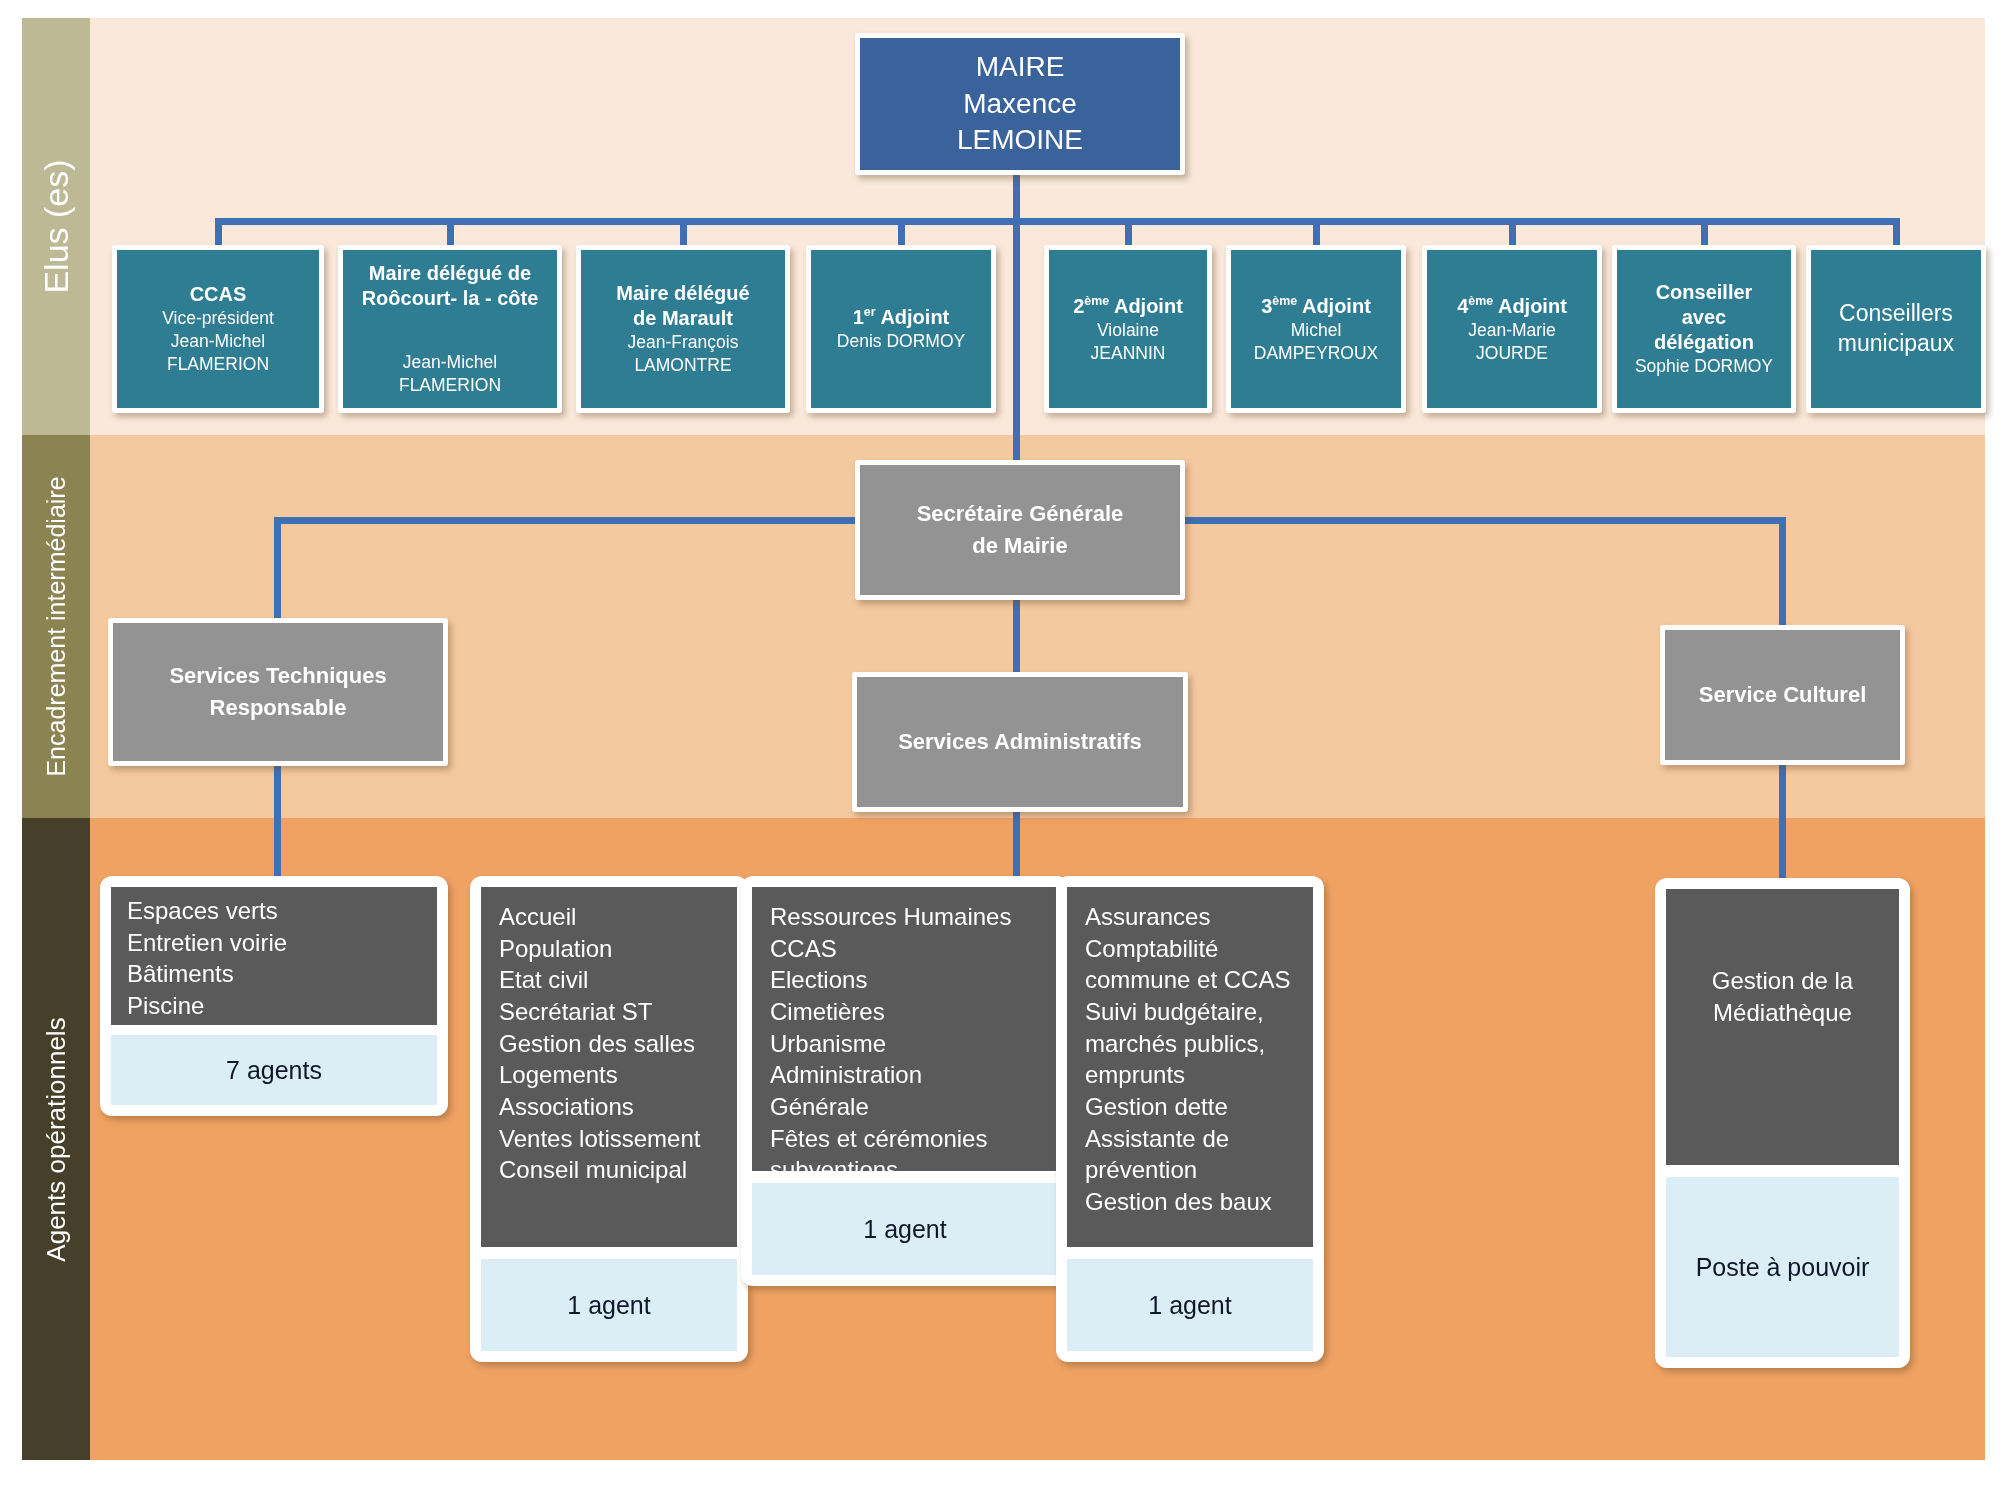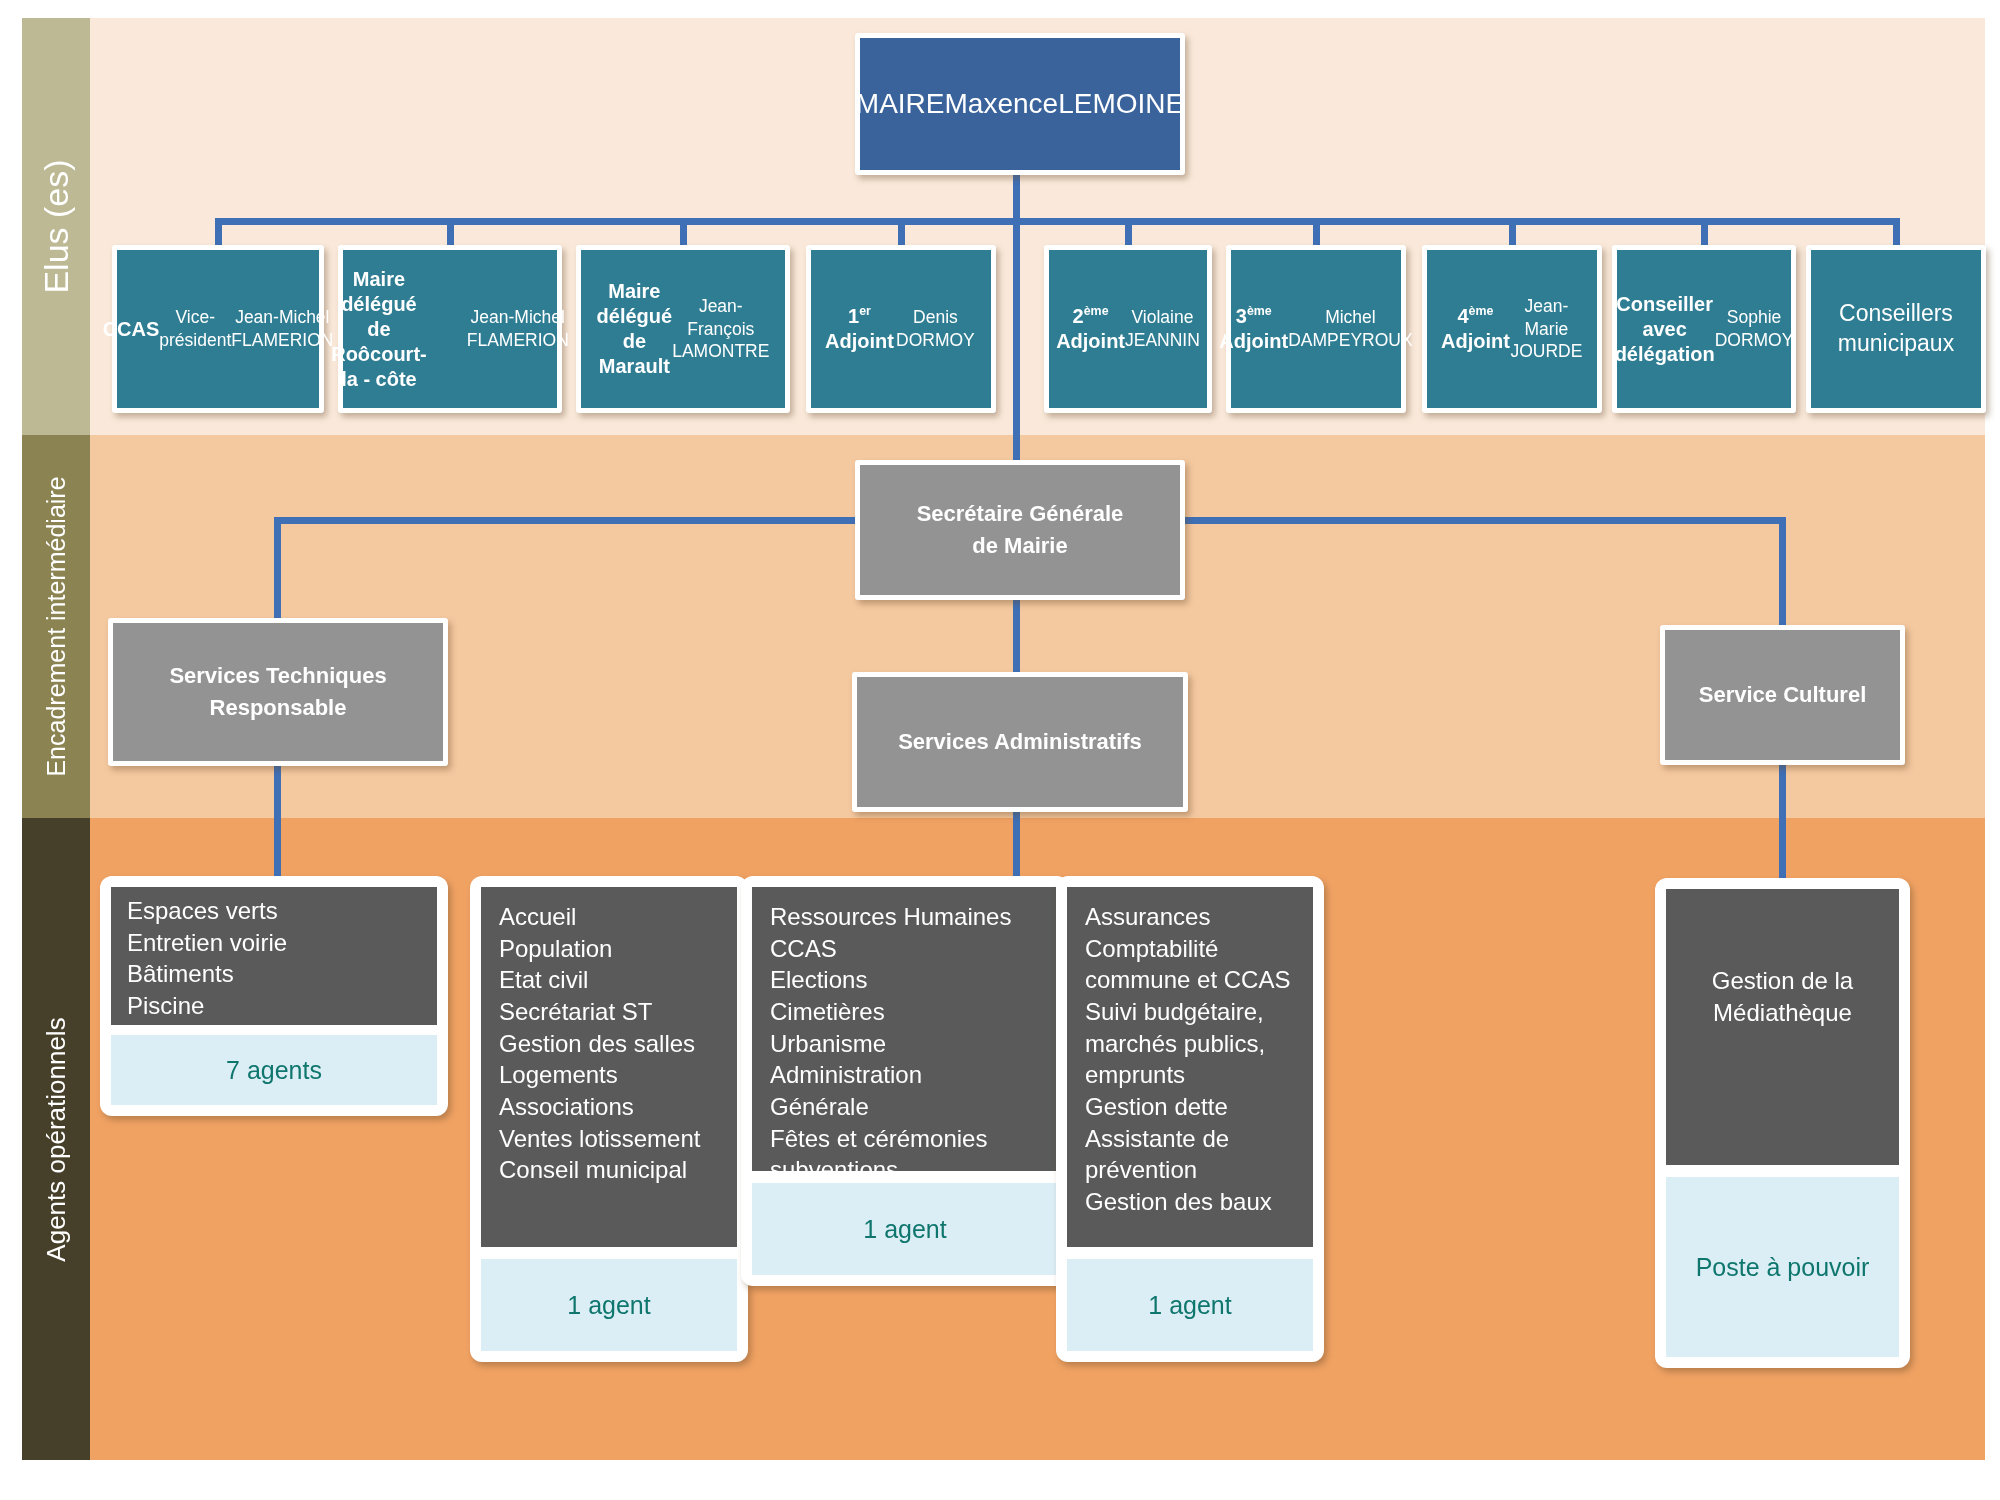--- a/index.html
+++ b/index.html
@@ -31,21 +31,21 @@
   .v-c3     { left:1013px; top:810px; width:7px; height:72px;  }
   .h-left   { left:276px;  top:517px; width:580px; height:7px; }
   .v-left   { left:274px;  top:517px; width:7px;  height:372px; }
   .h-right  { left:1185px; top:517px; width:600px; height:7px; }
   .v-right  { left:1779px; top:517px; width:7px;  height:378px; }
   
   .bx {
     position:absolute; z-index:2; box-sizing:border-box;
     border:5px solid #ffffff; border-radius:3px;
     box-shadow:3px 4px 6px rgba(100,70,40,.38);
-    color:#ffffff; display:flex; flex-direction:row;
+    color:#ffffff; display:flex; flex-direction:column;
     align-items:center; justify-content:center; text-align:center;
   }
   
   .maire { left:855px; top:33px; width:330px; height:142px; background:#3A639B;
            font-size:28px; line-height:1.32; }
   
   .ebox  { top:245px; height:168px; background:#2E7D93; padding:4px 14px; }
   .e1 { left:112px;  width:212px; }
   .e2 { left:338px;  width:224px;gap:40px; }
   .e3 { left:576px;  width:214px; padding:4px 30px; }
@@ -68,21 +68,21 @@
   .opcard {
     position:absolute; z-index:2; box-sizing:border-box; background:#ffffff;
     border-radius:12px; padding:11px; box-shadow:3px 4px 6px rgba(100,70,40,.38);
     display:flex; flex-direction:column;
   }
   .oplist {
     box-sizing:border-box; background:#5A5A5A; color:#ffffff;
     font-size:24px; line-height:1.32; text-align:left;
   }
   .opstaff {
-    box-sizing:border-box; background:#DCEEF5; color:#0f766e; font-size:25px;
+    box-sizing:border-box; background:#DCEEF5; color:#0f172a; font-size:25px;
     display:flex; align-items:center; justify-content:center; margin-top:12px;
   }
   .op-left  { left:100px; top:876px; width:348px; }
   .op-left  .oplist  { height:138px; padding:8px 6px 0 16px; }
   .op-left  .opstaff { height:70px; margin-top:10px; }
   .op-a { left:470px;  top:876px; width:278px; }
   .op-b { left:741px;  top:876px; width:328px; }
   .op-c { left:1056px; top:876px; width:268px; }
   .op-a .oplist { height:360px; padding:14px 6px 0 18px; }
   .op-b .oplist { height:284px; padding:14px 44px 0 18px; }

